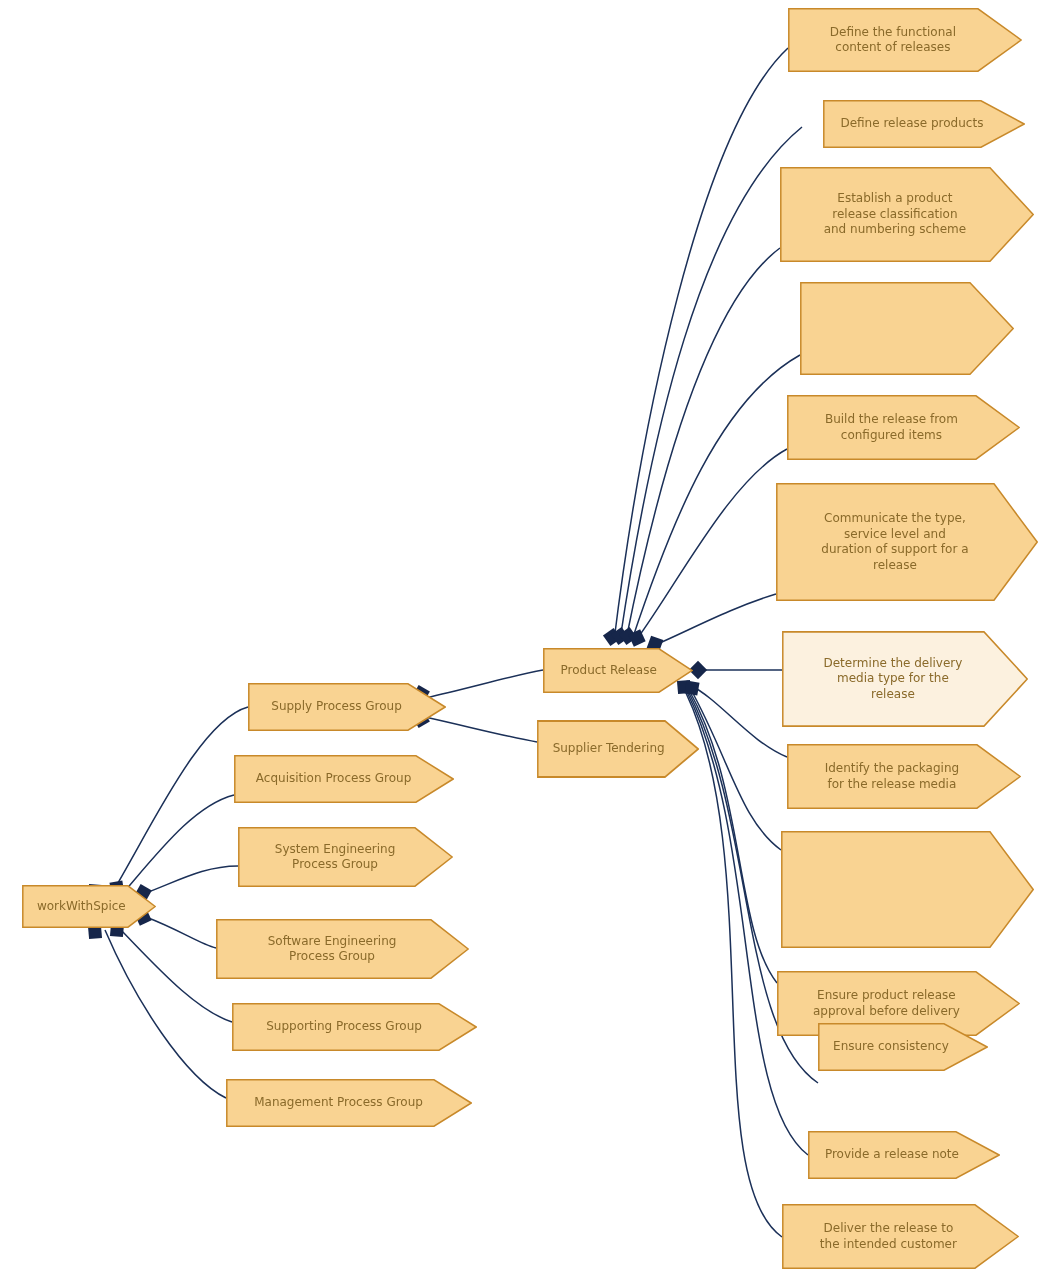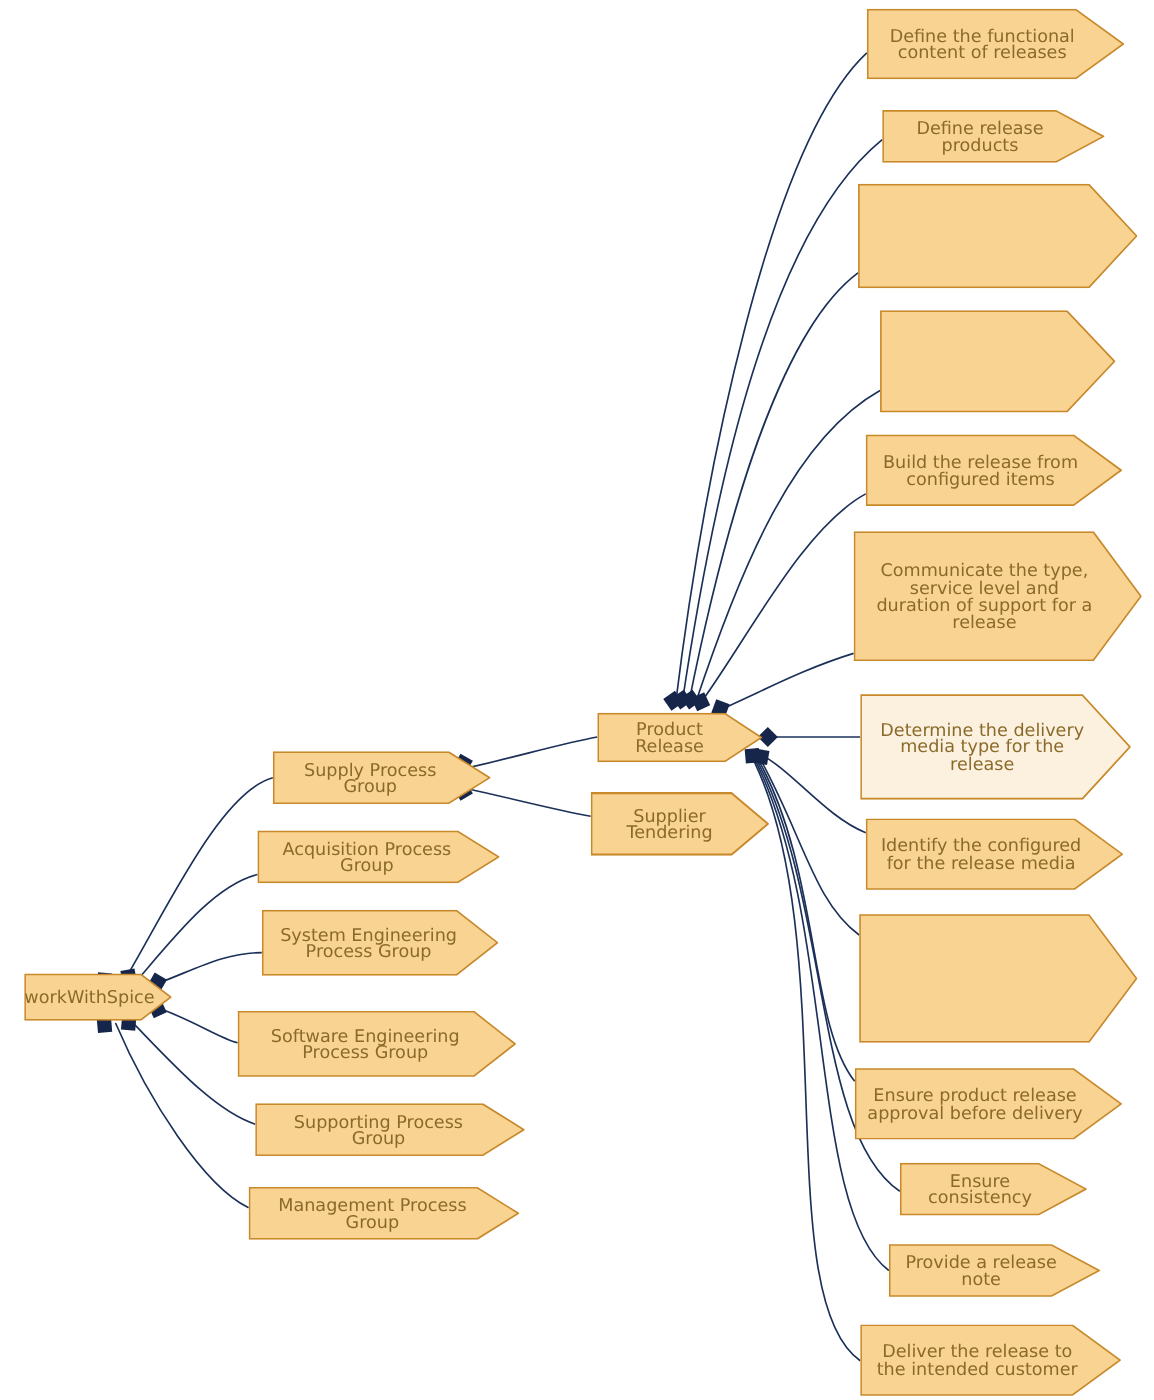--- a/index.html
+++ b/index.html
@@ -1,19 +1,19 @@
 <!DOCTYPE html>
 <html><head>
 <meta charset="utf-8">
 <style>
   html,body{margin:0;padding:0;background:#ffffff;}
   body{font-family:"DejaVu Sans","Liberation Sans",sans-serif;}
   #canvas{position:relative;width:1049px;height:1273px;background:#ffffff;overflow:hidden;}
   #edges{position:absolute;left:0;top:0;width:1049px;height:1273px;pointer-events:none;}
-  .node{position:absolute;box-sizing:border-box;display:flex;align-items:center;justify-content:center;text-align:center;color:#8a6a2a;font-size:16px;line-height:15.5px;}
+  .node{position:absolute;box-sizing:border-box;display:flex;align-items:center;justify-content:center;text-align:center;color:#8a6a2a;font-size:12px;line-height:15.5px;}
   .node .shape{position:absolute;left:0;top:0;width:100%;height:100%;}
   .node .lbl{position:relative;z-index:2;padding:0 10px;white-space:pre-line;}
 </style>
 </head>
 <body>
 
 <div id="canvas">
   <svg id="edges" viewBox="0 0 1049 1273">
       <path d="M 112,893 C 150,830 200,720 248,707" fill="none" stroke="#1B3058" stroke-width="1.5"></path>
       <path d="M 124,892 C 160,850 195,805 234,795" fill="none" stroke="#1B3058" stroke-width="1.5"></path>
@@ -110,30 +110,33 @@
         </svg>
         <div class="lbl" style="margin-right: 18.7px;">Supplier Tendering</div>
       </div>
       <div class="node" style="left: 788px; top: 8px; width: 234px; height: 64px;">
         <svg class="shape" viewBox="0 0 234 64" preserveAspectRatio="none">
           <polygon points="0.8,0.8 190,0.8 233.2,32 190,63.2 0.8,63.2" fill="#F9D392" stroke="#C8892A" stroke-width="1.5"></polygon>
         </svg>
         <div class="lbl" style="margin-right: 24.2px;">Define the functional
 content of releases</div>
       </div>
-      <div class="node" style="left: 802px; top: 100px; width: 202px; height: 48px; align-items: center;">
+      <div class="node" style="left: 823px; top: 100px; width: 202px; height: 48px; align-items: center;">
         <svg class="shape" viewBox="0 0 202 48" preserveAspectRatio="none">
           <polygon points="0.8,0.8 158,0.8 201.2,24 158,47.2 0.8,47.2" fill="#F9D392" stroke="#C8892A" stroke-width="1.5"></polygon>
         </svg>
         <div class="lbl" style="margin-right: 24.2px;">Define release products</div>
       </div>
       <div class="node" style="left: 780px; top: 167px; width: 254px; height: 95px;">
         <svg class="shape" viewBox="0 0 254 95" preserveAspectRatio="none">
           <polygon points="0.8,0.8 210,0.8 253.2,47.5 210,94.2 0.8,94.2" fill="#F9D392" stroke="#C8892A" stroke-width="1.5"></polygon>
         </svg>
+        <div class="lbl" style="margin-right: 24.2px;">Establish a product
+release classification
+and numbering scheme</div>
       </div>
       <div class="node" style="left: 800px; top: 282px; width: 214px; height: 93px;">
         <svg class="shape" viewBox="0 0 214 93" preserveAspectRatio="none">
           <polygon points="0.8,0.8 170,0.8 213.2,46.5 170,92.2 0.8,92.2" fill="#F9D392" stroke="#C8892A" stroke-width="1.5"></polygon>
         </svg>
       </div>
       <div class="node" style="left: 787px; top: 395px; width: 233px; height: 65px;">
         <svg class="shape" viewBox="0 0 233 65" preserveAspectRatio="none">
           <polygon points="0.8,0.8 189,0.8 232.2,32.5 189,64.2 0.8,64.2" fill="#F9D392" stroke="#C8892A" stroke-width="1.5"></polygon>
         </svg>
@@ -154,36 +157,36 @@
           <polygon points="0.8,0.8 202,0.8 245.2,44 202,87.2 0.8,87.2" fill="#FCF1DF" stroke="#C8892A" stroke-width="1.5"></polygon>
         </svg>
         <div class="lbl" style="margin-right: 24.2px;">Determine the delivery
 media type for the
 release</div>
       </div>
       <div class="node" style="left: 787px; top: 744px; width: 234px; height: 65px;">
         <svg class="shape" viewBox="0 0 234 65" preserveAspectRatio="none">
           <polygon points="0.8,0.8 190,0.8 233.2,32.5 190,64.2 0.8,64.2" fill="#F9D392" stroke="#C8892A" stroke-width="1.5"></polygon>
         </svg>
-        <div class="lbl" style="margin-right: 24.2px;">Identify the configured
+        <div class="lbl" style="margin-right: 24.2px;">Identify the packaging
 for the release media</div>
       </div>
       <div class="node" style="left: 781px; top: 831px; width: 253px; height: 117px;">
         <svg class="shape" viewBox="0 0 253 117" preserveAspectRatio="none">
           <polygon points="0.8,0.8 209,0.8 252.2,58.5 209,116.2 0.8,116.2" fill="#F9D392" stroke="#C8892A" stroke-width="1.5"></polygon>
         </svg>
       </div>
       <div class="node" style="left: 777px; top: 971px; width: 243px; height: 65px;">
         <svg class="shape" viewBox="0 0 243 65" preserveAspectRatio="none">
           <polygon points="0.8,0.8 199,0.8 242.2,32.5 199,64.2 0.8,64.2" fill="#F9D392" stroke="#C8892A" stroke-width="1.5"></polygon>
         </svg>
         <div class="lbl" style="margin-right: 24.2px;">Ensure product release
 approval before delivery</div>
       </div>
-      <div class="node" style="left: 818px; top: 1057px; width: 170px; height: 48px; justify-content: center;">
+      <div class="node" style="left: 818px; top: 1023px; width: 170px; height: 48px; justify-content: center;">
         <svg class="shape" viewBox="0 0 170 48" preserveAspectRatio="none">
           <polygon points="0.8,0.8 126,0.8 169.2,24 126,47.2 0.8,47.2" fill="#F9D392" stroke="#C8892A" stroke-width="1.5"></polygon>
         </svg>
         <div class="lbl" style="margin-right: 24.2px;">Ensure consistency</div>
       </div>
       <div class="node" style="left: 808px; top: 1131px; width: 192px; height: 48px;">
         <svg class="shape" viewBox="0 0 192 48" preserveAspectRatio="none">
           <polygon points="0.8,0.8 148,0.8 191.2,24 148,47.2 0.8,47.2" fill="#F9D392" stroke="#C8892A" stroke-width="1.5"></polygon>
         </svg>
         <div class="lbl" style="margin-right: 24.2px;">Provide a release note</div>

